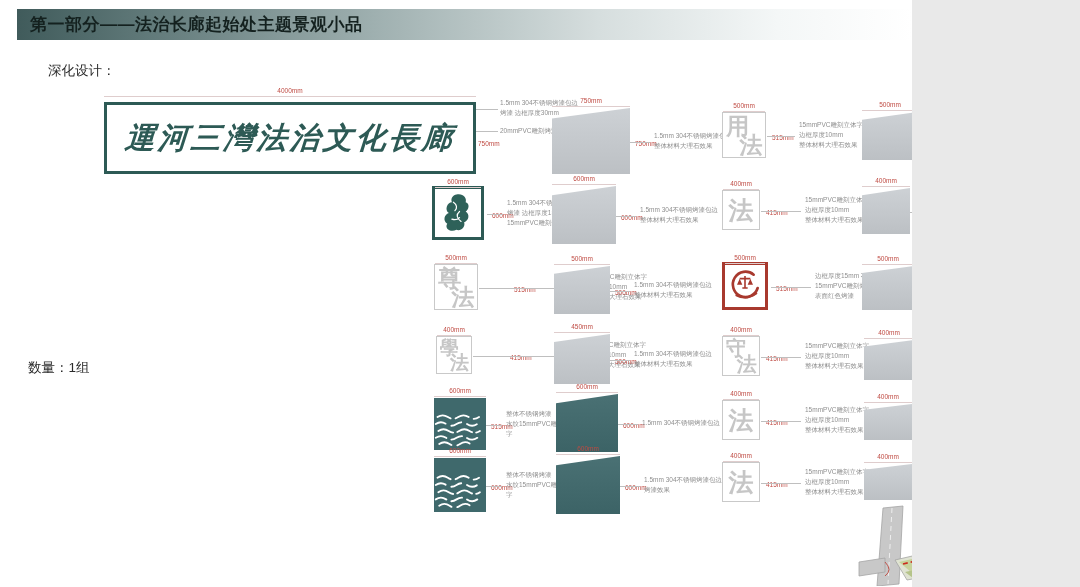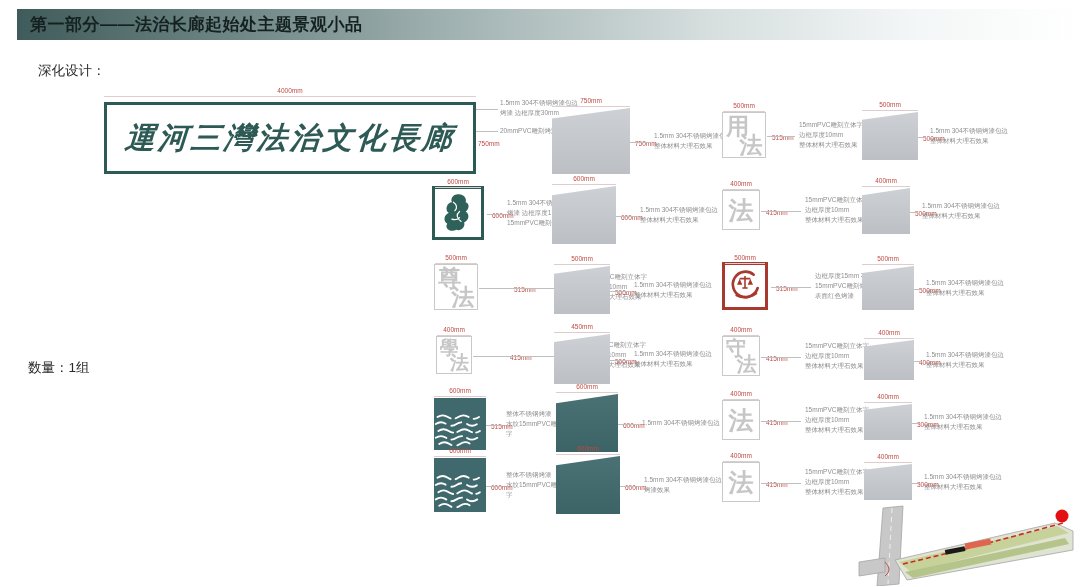--- a/index.html
+++ b/index.html
@@ -1,24 +1,24 @@
 <!DOCTYPE html>
 <html><head>
 <meta charset="utf-8">
 <style>
   html,body{margin:0;padding:0;background:#e9e9e9;}
-  #stage{position:relative;width:1080px;height:587px;background:#ffffff;overflow:hidden;
+  #stage{position:relative;width:912px;height:587px;background:#ffffff;overflow:hidden;
          font-family:"Liberation Sans",sans-serif;}
   
   #header-bar{position:absolute;left:17px;top:9px;right:0;height:31px;
     background:linear-gradient(90deg,#405b5b 0%,#5f7878 14%,#9fb0b0 40%,#d6dede 65%,#f4f7f7 85%,#ffffff 100%);
     display:flex;align-items:center;padding-left:13px;box-sizing:border-box;}
   #header-bar .title{font-size:17px;font-weight:bold;color:#14211f;letter-spacing:.5px;}
   .side-label{position:absolute;font-size:13.5px;color:#2b2b2b;}
-  #design-label{left:38px;top:62px;}
+  #design-label{left:48px;top:62px;}
   #quantity-label{left:28px;top:315px;font-weight:500;margin-top:44px;}
   
   #main-sign{position:absolute;left:104px;top:102px;width:372px;height:72px;background:#fff;
     border:3px solid #2d5a55;box-sizing:border-box;display:flex;align-items:center;justify-content:center;}
   #main-sign .sign-text{font-family:"DejaVu Serif",serif;font-weight:bold;font-style:italic;
     font-size:30px;color:#2d5a55;white-space:nowrap;letter-spacing:3px;transform:skewX(-4deg);}
   #main-sign-dimtop{position:absolute;left:104px;top:88px;width:372px;text-align:center;
     font-size:6.5px;color:#bf4a42;border-bottom:1px solid #dfcdcd;padding-bottom:1px;line-height:1;}
   .bs-ann{position:absolute;font-size:6.5px;color:#8f8f8f;line-height:1.5;width:110px;}
   #bs-ann1{left:500px;top:98px;}

